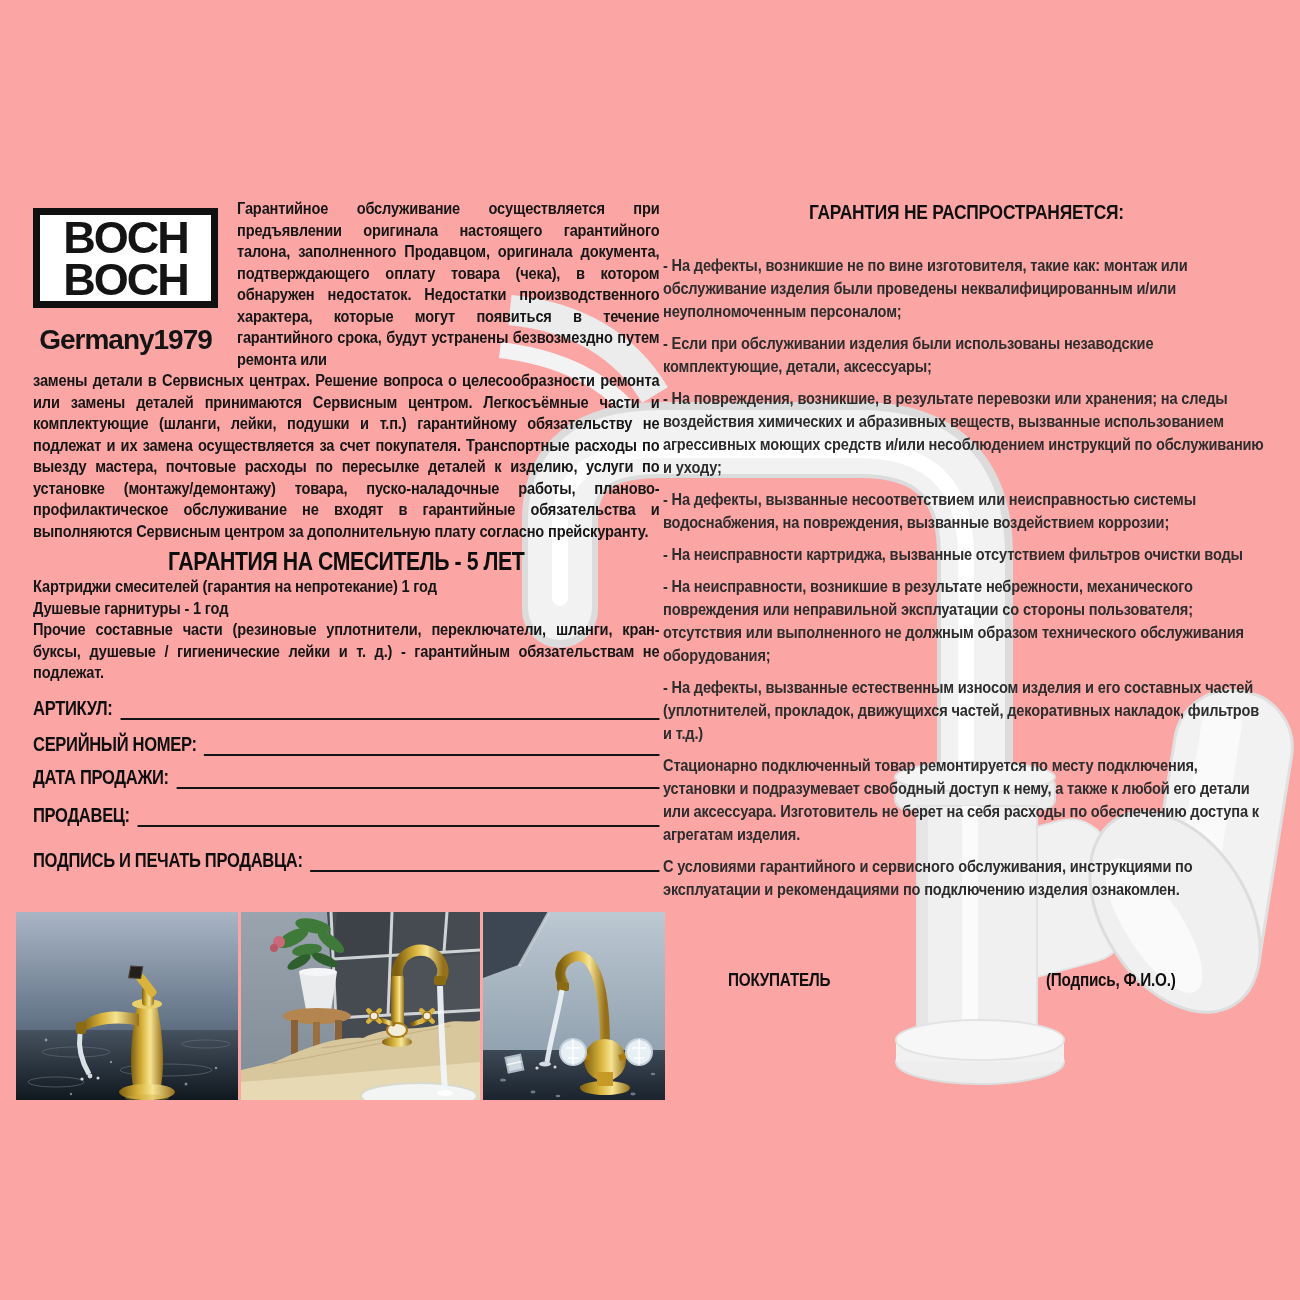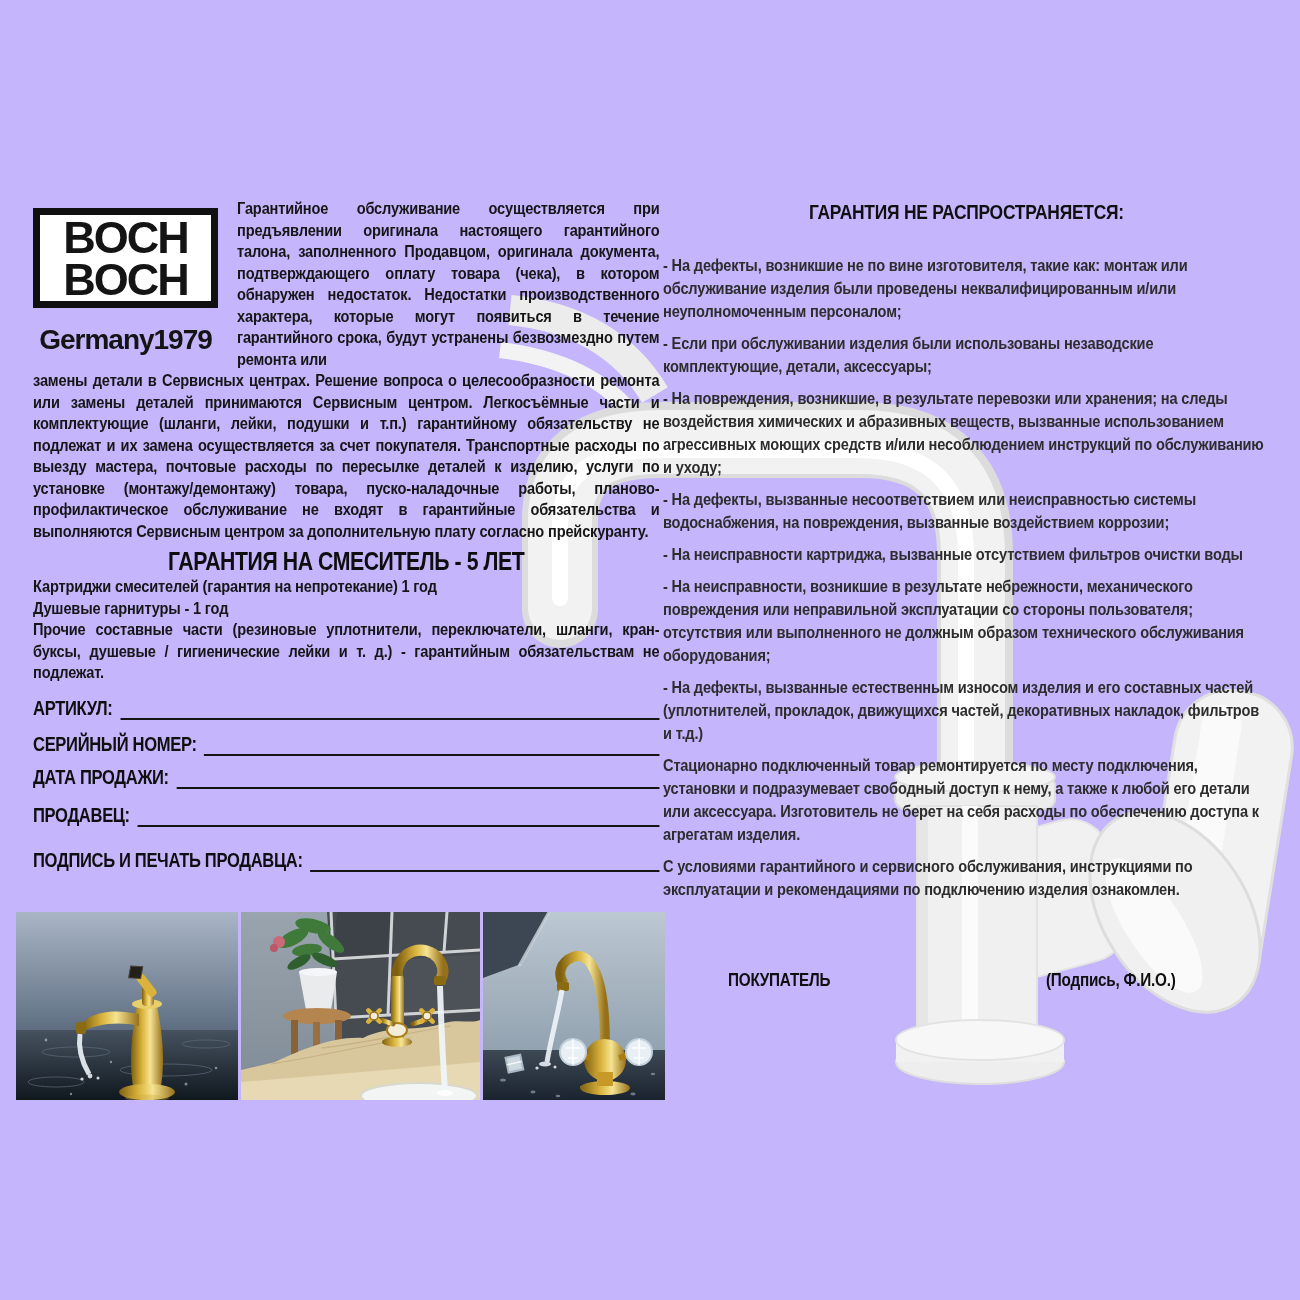--- a/index.html
+++ b/index.html
@@ -1,17 +1,17 @@
 <!DOCTYPE html>
 <html><head>
 <meta charset="utf-8">
 <style>
   html,body { margin:0; padding:0; background:#ffffff; }
   #canvas {
-    position:relative; width:1300px; height:1300px; background:#c4b5fd;
+    position:relative; width:1300px; height:1300px; background:#fca5a5;
     overflow:hidden; font-family:"Liberation Sans", sans-serif; color:#151515;
   }
   
   #watermark { position:absolute; left:480px; top:190px; width:820px; height:950px; z-index:0; pointer-events:none; }
   
   #left-col {
     position:absolute; left:33px; top:198px; width:737px;
     transform:scaleX(0.85); transform-origin:0 0; z-index:2; font-weight:bold;
   }
   #left-col p { margin:0; text-align:justify; font-size:17.2px; line-height:21.5px; letter-spacing:-0.2px; color:#161616; }

